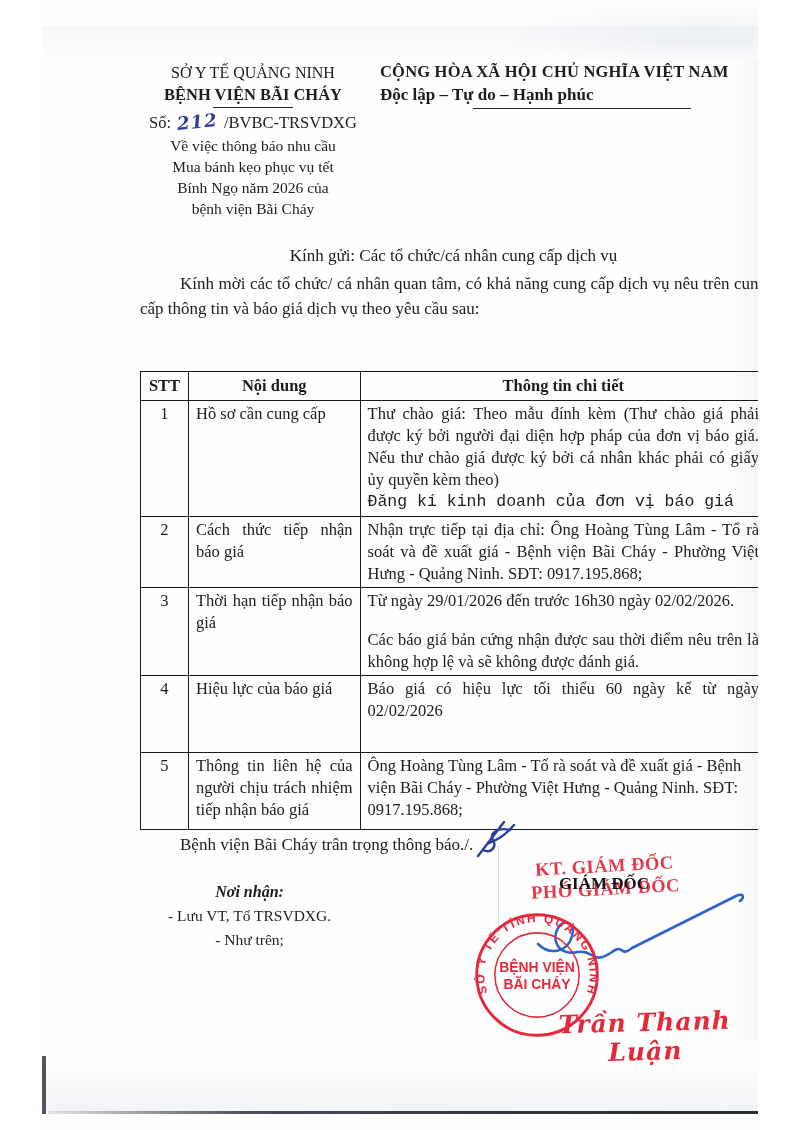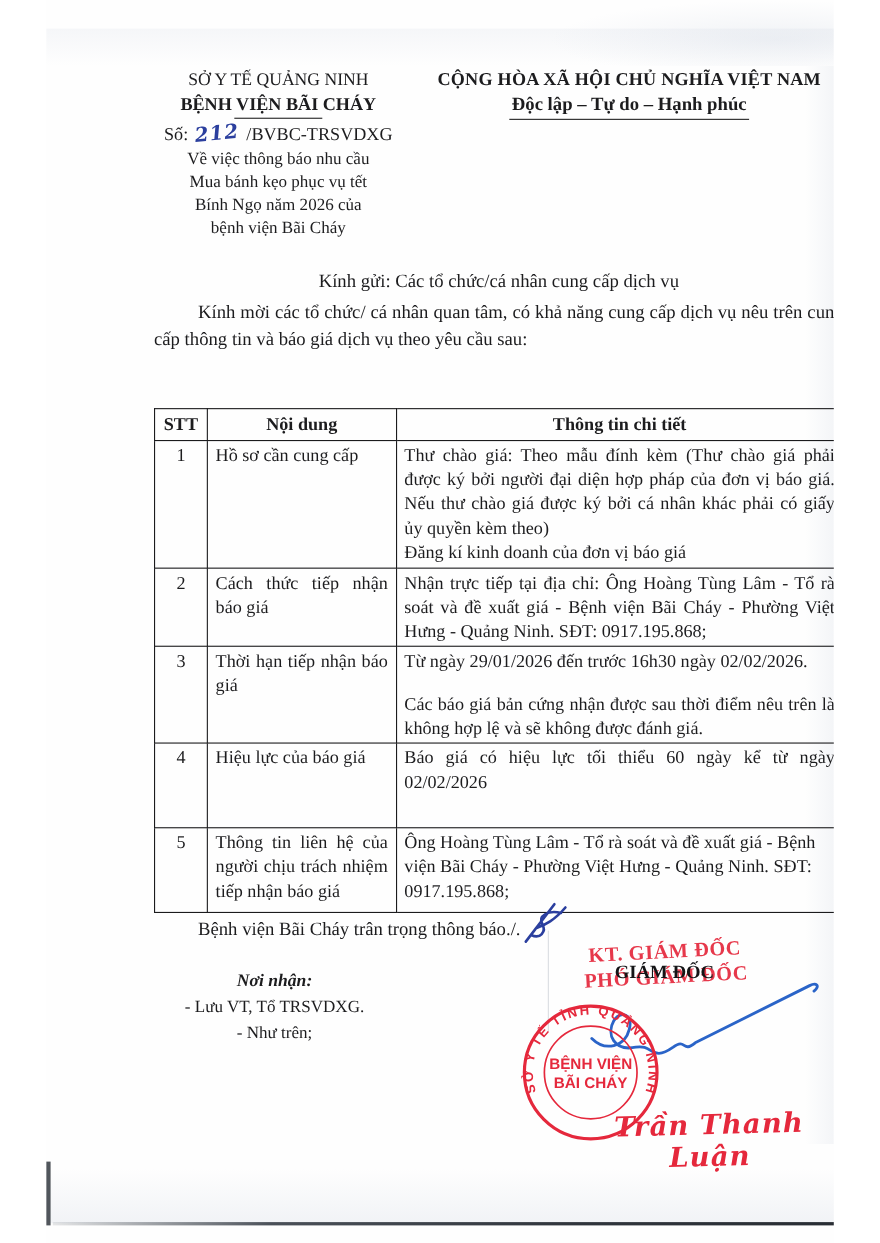--- a/index.html
+++ b/index.html
@@ -24,21 +24,21 @@
   .fold-line{position:absolute;left:456px;top:846px;width:1px;height:92px;background:#dadde2;}
   
   .hdr-left{position:absolute;left:88px;top:62px;width:246px;text-align:center;line-height:21px;font-size:16px;}
   .hdr-left .dept{font-size:16px;}
   .hdr-left .org{font-weight:bold;font-size:16.5px;margin-top:1px;}
   .hdr-rule-left{width:80px;height:0;border-top:1.6px solid #222;margin:2px auto 3px auto;}
   .hdr-num{font-size:16.5px;white-space:nowrap;}
   .hdr-num .hand{font-family:"DejaVu Serif",serif;font-style:italic;font-weight:bold;
     color:#2b3f9e;font-size:18px;display:inline-block;transform:rotate(-6deg);letter-spacing:1px;padding:0 2px;}
   .hdr-sub{font-size:15.5px;line-height:21px;margin-top:2px;}
-  .hdr-right{position:absolute;left:328px;top:62px;width:404px;text-align:center;}
+  .hdr-right{position:absolute;left:338px;top:62px;width:404px;}
   .hdr-right .nation{font-weight:bold;font-size:16.5px;letter-spacing:0.2px;}
   .hdr-right .motto{font-weight:bold;font-size:17px;margin-top:3px;}
   .hdr-rule-right{width:218px;height:0;border-top:1.7px solid #222;margin:3px auto 0 auto;}
   .hdr-right .dateline{font-style:italic;font-size:16.5px;margin-top:16px;}
   
   .salutation{position:absolute;left:98px;top:246px;width:627px;text-align:center;font-size:17px;}
   .paras{position:absolute;left:98px;top:271px;width:627px;font-size:17px;line-height:25px;}
   .paras p{margin:0;text-indent:40px;text-align:justify;}
   
   .tbl{position:absolute;left:98px;top:371px;width:627px;border-collapse:collapse;
@@ -122,21 +122,21 @@
         <tr>
       <th>STT</th>
       <th>Nội dung</th>
       <th>Thông tin chi tiết</th>
     </tr>
     <tr class="row-h1">
       <td class="cell-stt">1</td>
       <td>Hồ sơ cần cung cấp</td>
       <td class="cell-detail just">
         <p>Thư chào giá: Theo mẫu đính kèm (Thư chào giá phải được ký bởi người đại diện hợp pháp của đơn vị báo giá. Nếu thư chào giá được ký bởi cá nhân khác phải có giấy ủy quyền kèm theo)</p>
-        <p style="margin-top:0;text-align:left;">Đăng kí kinh doanh của đơn vị báo giá</p>
+        <p style="margin-top:0;text-align:left;font-family:Liberation Mono, monospace;">Đăng kí kinh doanh của đơn vị báo giá</p>
       </td>
     </tr>
     <tr class="row-h2">
       <td class="cell-stt">2</td>
       <td class="just">Cách thức tiếp nhận báo giá</td>
       <td class="cell-detail just">
         <p>Nhận trực tiếp tại địa chỉ: Ông Hoàng Tùng Lâm - Tổ rà soát và đề xuất giá - Bệnh viện Bãi Cháy - Phường Việt Hưng - Quảng Ninh. SĐT: 0917.195.868;</p>
       </td>
     </tr>
     <tr class="row-h3">

